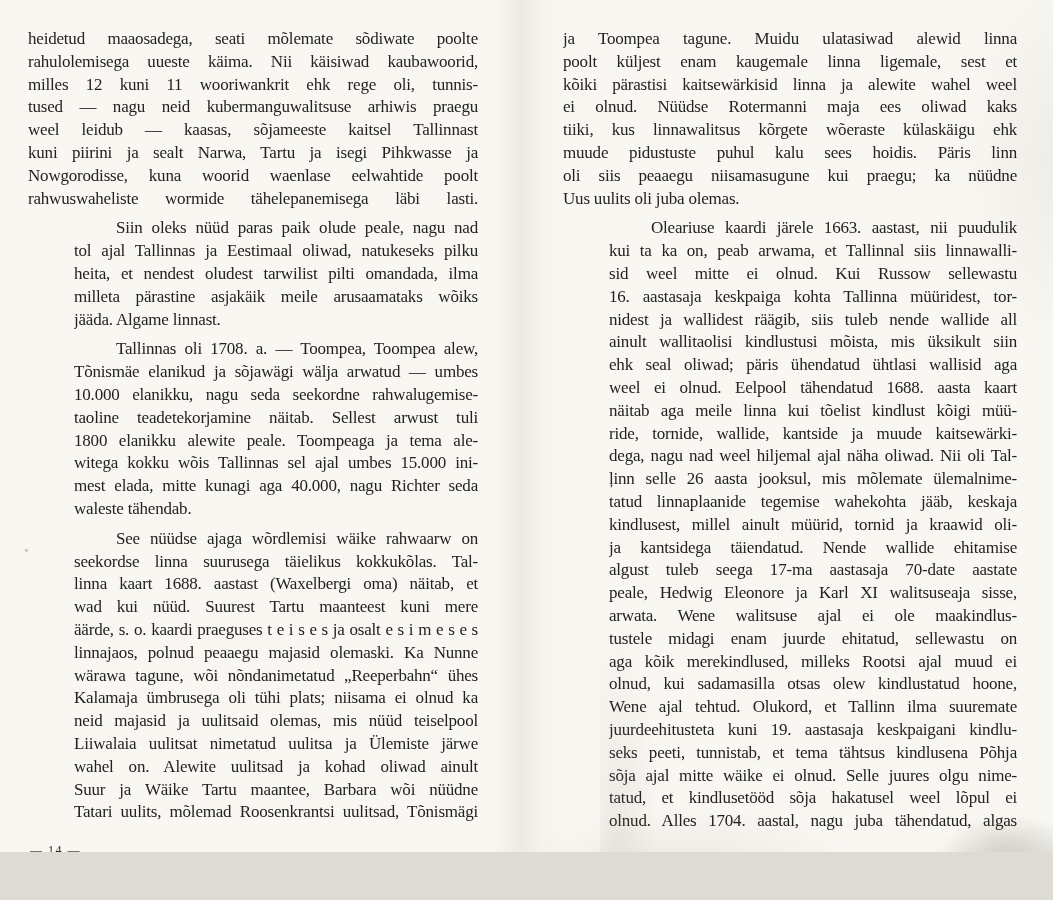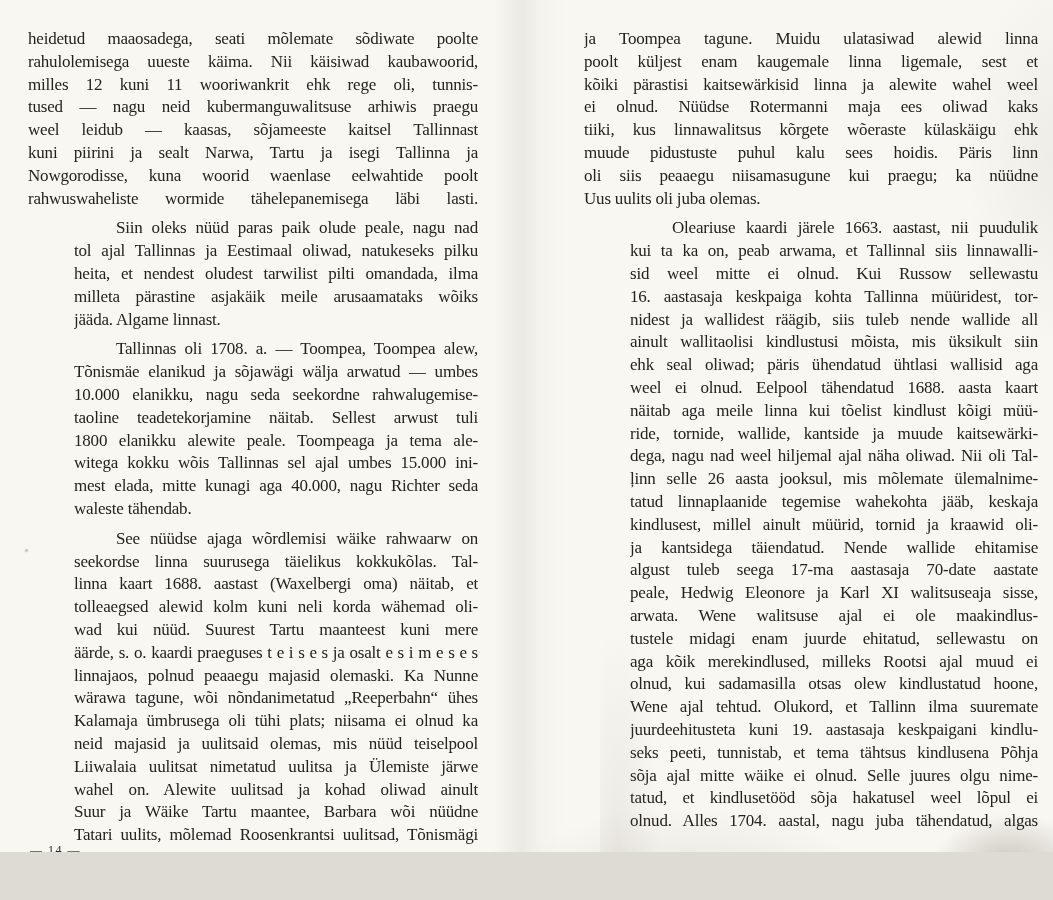--- a/index.html
+++ b/index.html
@@ -14,21 +14,21 @@
       radial-gradient(ellipse 140px 90px at 1020px 880px, rgba(138,132,120,0.30), rgba(138,132,120,0) 72%),
       radial-gradient(ellipse 90px 60px at 1005px 855px, rgba(120,114,102,0.18), rgba(120,114,102,0) 70%),
       radial-gradient(ellipse 120px 260px at 1053px 160px, rgba(150,144,132,0.10), rgba(150,144,132,0) 75%),
       radial-gradient(ellipse 70px 40px at 455px 890px, rgba(130,124,112,0.14), rgba(130,124,112,0) 70%),
       linear-gradient(90deg, rgba(0,0,0,0) 0px, rgba(0,0,0,0) 492px, rgba(118,112,100,0.10) 522px, rgba(118,112,100,0.03) 540px, rgba(0,0,0,0) 565px, rgba(0,0,0,0) 100%);
     font-family: "Liberation Serif", "DejaVu Serif", serif;
     color: #24221e;
   }
   .page-col { position: absolute; top: 28px; }
   #left-col  { left: 28px;  width: 450px; }
-  #right-col { left: 584px; width: 454px; }
+  #right-col { left: 563px; width: 454px; }
   .block + .block { margin-top: 7px; margin-left: 46px; }
   .line {
     font-size: 17px;
     letter-spacing: -0.2px;
     line-height: 22.8px;
     height: 22.8px;
     overflow: hidden;
     text-align: justify;
     text-align-last: justify;
     -moz-text-align-last: justify;
@@ -63,21 +63,21 @@
 
 <div id="scan">
 
   <div id="left-col" class="page-col">
       <div class="block">
         <div class="line">heidetud maaosadega, seati mõlemate sõdiwate poolte</div>
         <div class="line">rahulolemisega uueste käima. Nii käisiwad kaubawoorid,</div>
         <div class="line">milles 12 kuni 11 wooriwankrit ehk rege oli, tunnis-</div>
         <div class="line">tused — nagu neid kubermanguwalitsuse arhiwis praegu</div>
         <div class="line">weel leidub — kaasas, sõjameeste kaitsel Tallinnast</div>
-        <div class="line">kuni piirini ja sealt Narwa, Tartu ja isegi Tallinna ja</div>
+        <div class="line">kuni piirini ja sealt Narwa, Tartu ja isegi Pihkwasse ja</div>
         <div class="line">Nowgorodisse, kuna woorid waenlase eelwahtide poolt</div>
         <div class="line">rahwuswaheliste wormide tähelepanemisega läbi lasti.</div>
       </div>
       <div class="block">
         <div class="line indent">Siin oleks nüüd paras paik olude peale, nagu nad</div>
         <div class="line">tol ajal Tallinnas ja Eestimaal oliwad, natukeseks pilku</div>
         <div class="line">heita, et nendest oludest tarwilist pilti omandada, ilma</div>
         <div class="line">milleta pärastine asjakäik meile arusaamataks wõiks</div>
         <div class="line endline">jääda. Algame linnast.</div>
       </div>
@@ -88,21 +88,20 @@
         <div class="line">taoline teadetekorjamine näitab. Sellest arwust tuli</div>
         <div class="line">1800 elanikku alewite peale. Toompeaga ja tema ale-</div>
         <div class="line">witega kokku wõis Tallinnas sel ajal umbes 15.000 ini-</div>
         <div class="line">mest elada, mitte kunagi aga 40.000, nagu Richter seda</div>
         <div class="line endline">waleste tähendab.</div>
       </div>
       <div class="block">
         <div class="line indent">See nüüdse ajaga wõrdlemisi wäike rahwaarw on</div>
         <div class="line">seekordse linna suurusega täielikus kokkukõlas. Tal-</div>
         <div class="line">linna kaart 1688. aastast (Waxelbergi oma) näitab, et</div>
-        <div class="line">tolleaegsed alewid kolm kuni neli korda wähemad oli-</div>
         <div class="line">wad kui nüüd. Suurest Tartu maanteest kuni mere</div>
         <div class="line">äärde, s. o. kaardi praeguses t e i s e s ja osalt e s i m e s e s</div>
         <div class="line">linnajaos, polnud peaaegu majasid olemaski. Ka Nunne</div>
         <div class="line">wärawa tagune, wõi nõndanimetatud „Reeperbahn“ ühes</div>
         <div class="line">Kalamaja ümbrusega oli tühi plats; niisama ei olnud ka</div>
         <div class="line">neid majasid ja uulitsaid olemas, mis nüüd teiselpool</div>
         <div class="line">Liiwalaia uulitsat nimetatud uulitsa ja Ülemiste järwe</div>
         <div class="line">wahel on. Alewite uulitsad ja kohad oliwad ainult</div>
         <div class="line">Suur ja Wäike Tartu maantee, Barbara wõi nüüdne</div>
         <div class="line">Tatari uulits, mõlemad Roosenkrantsi uulitsad, Tõnismägi</div>

